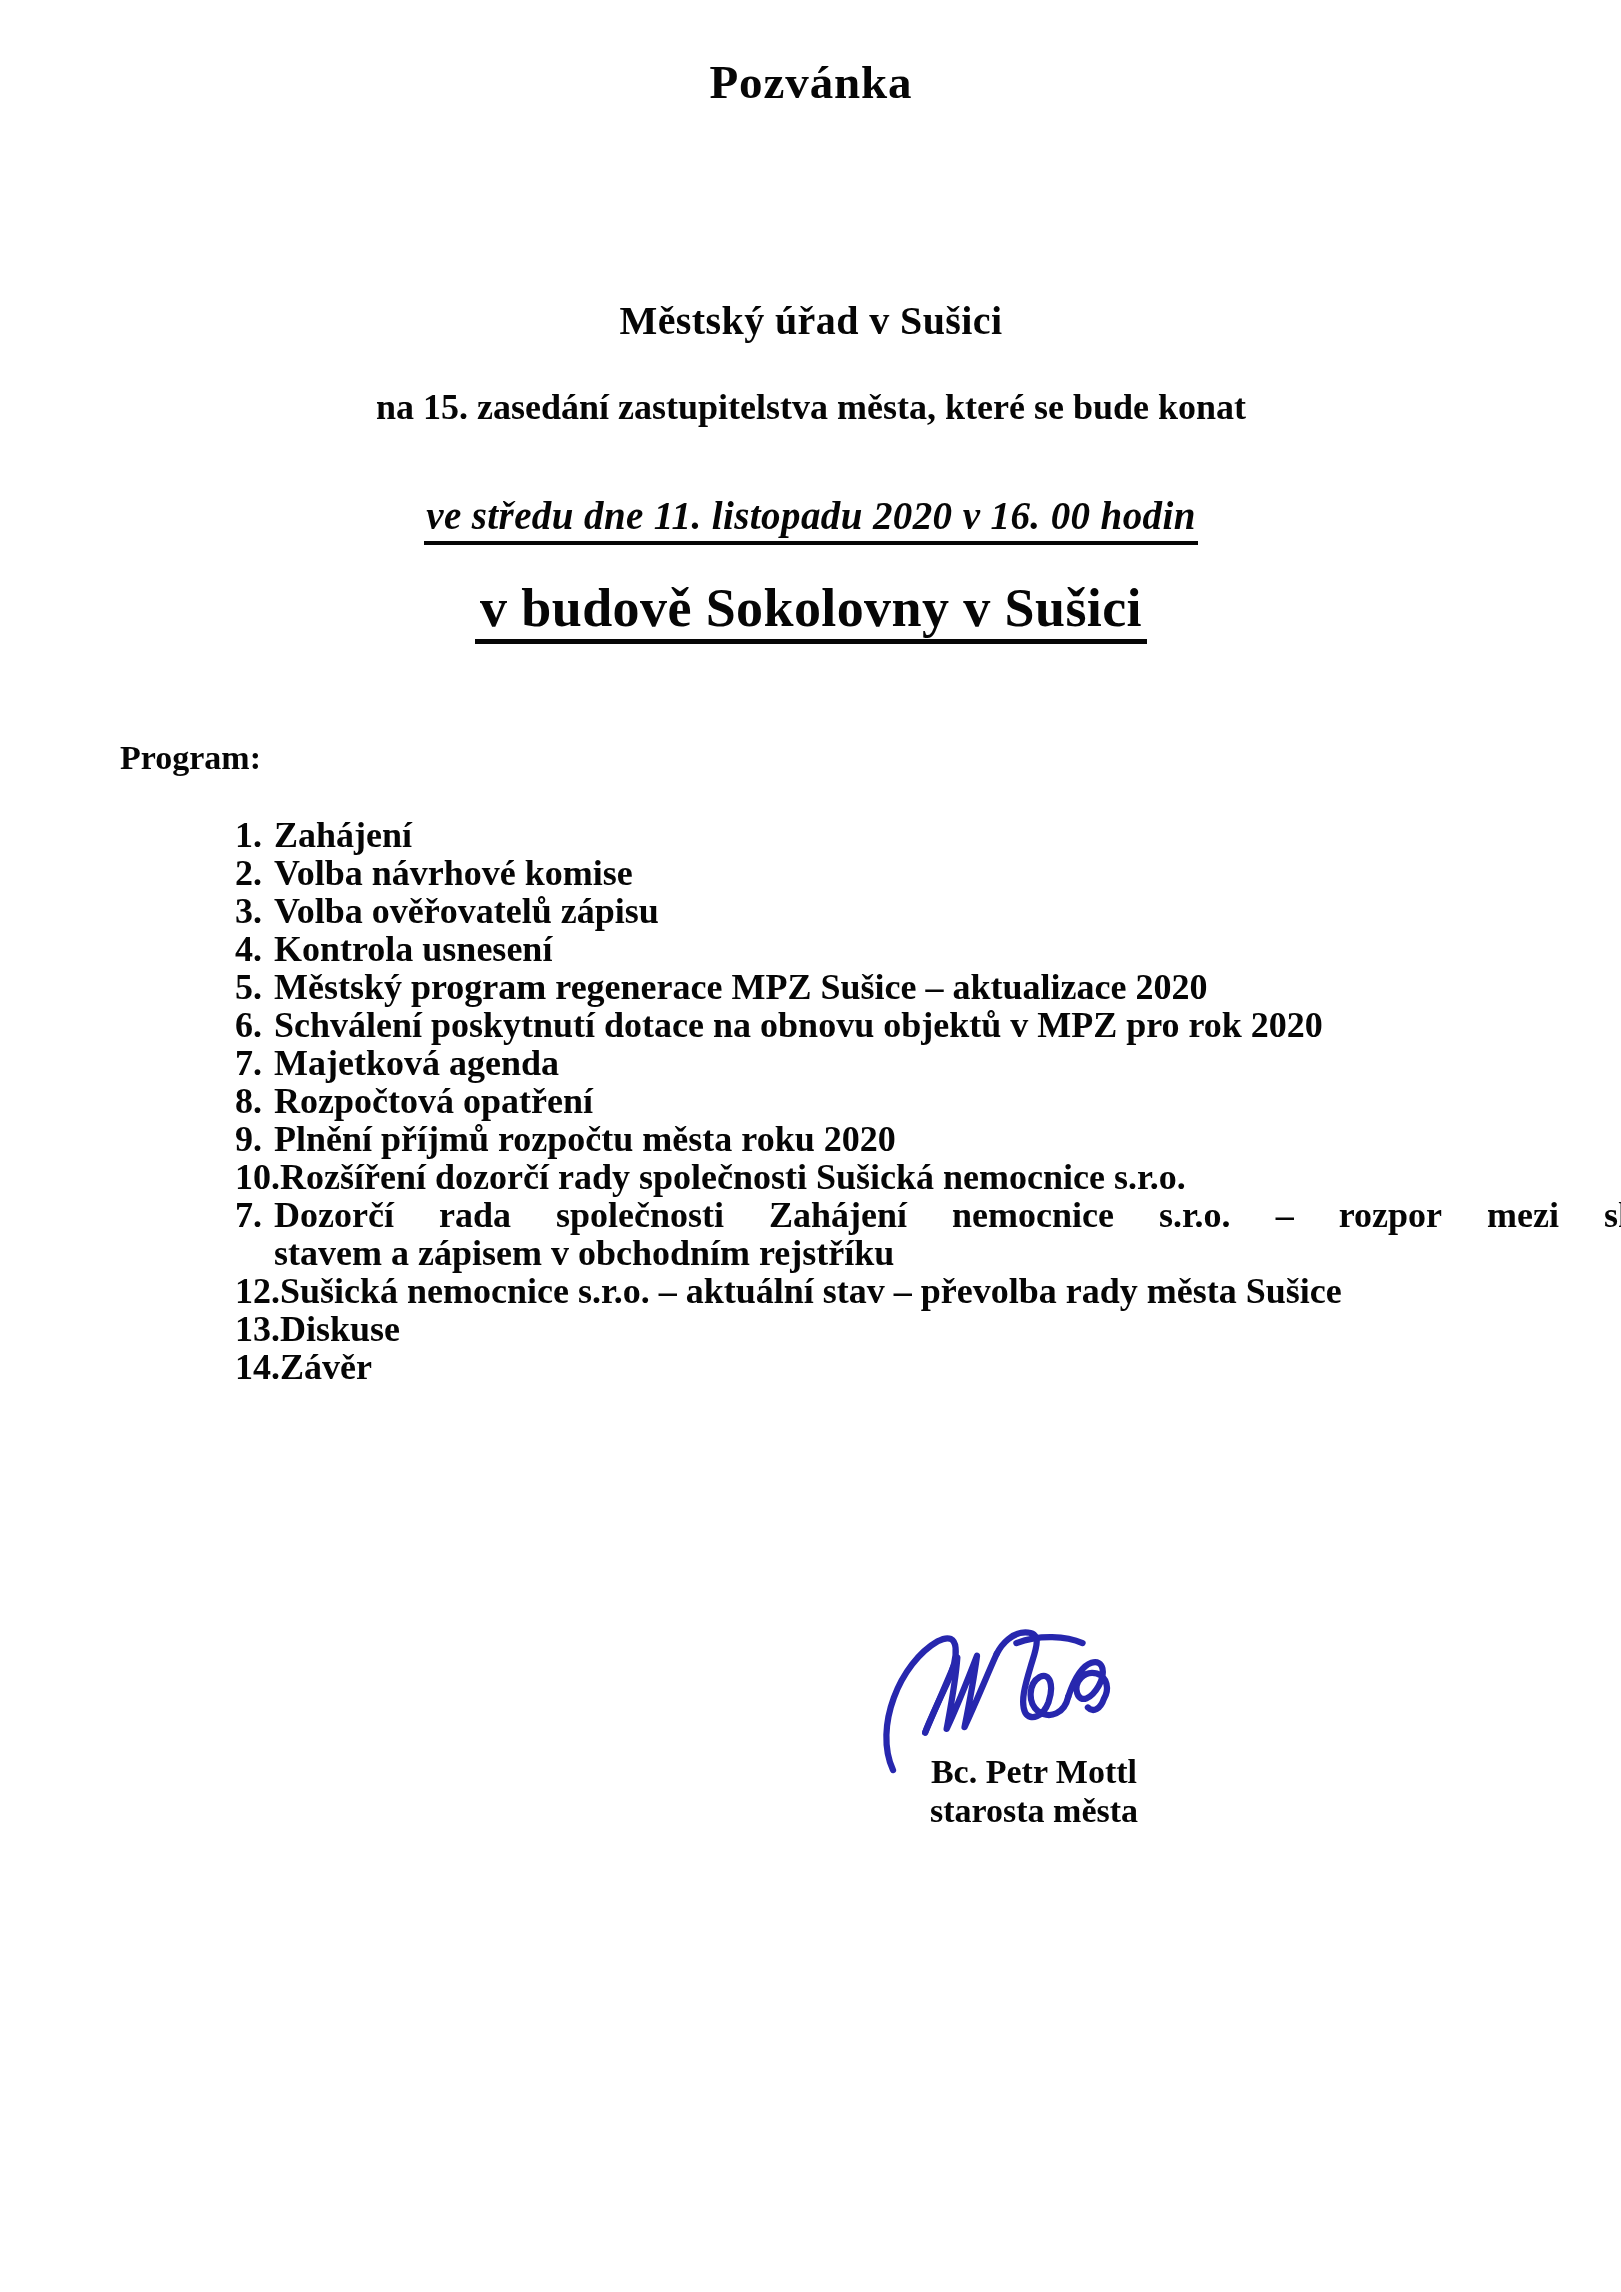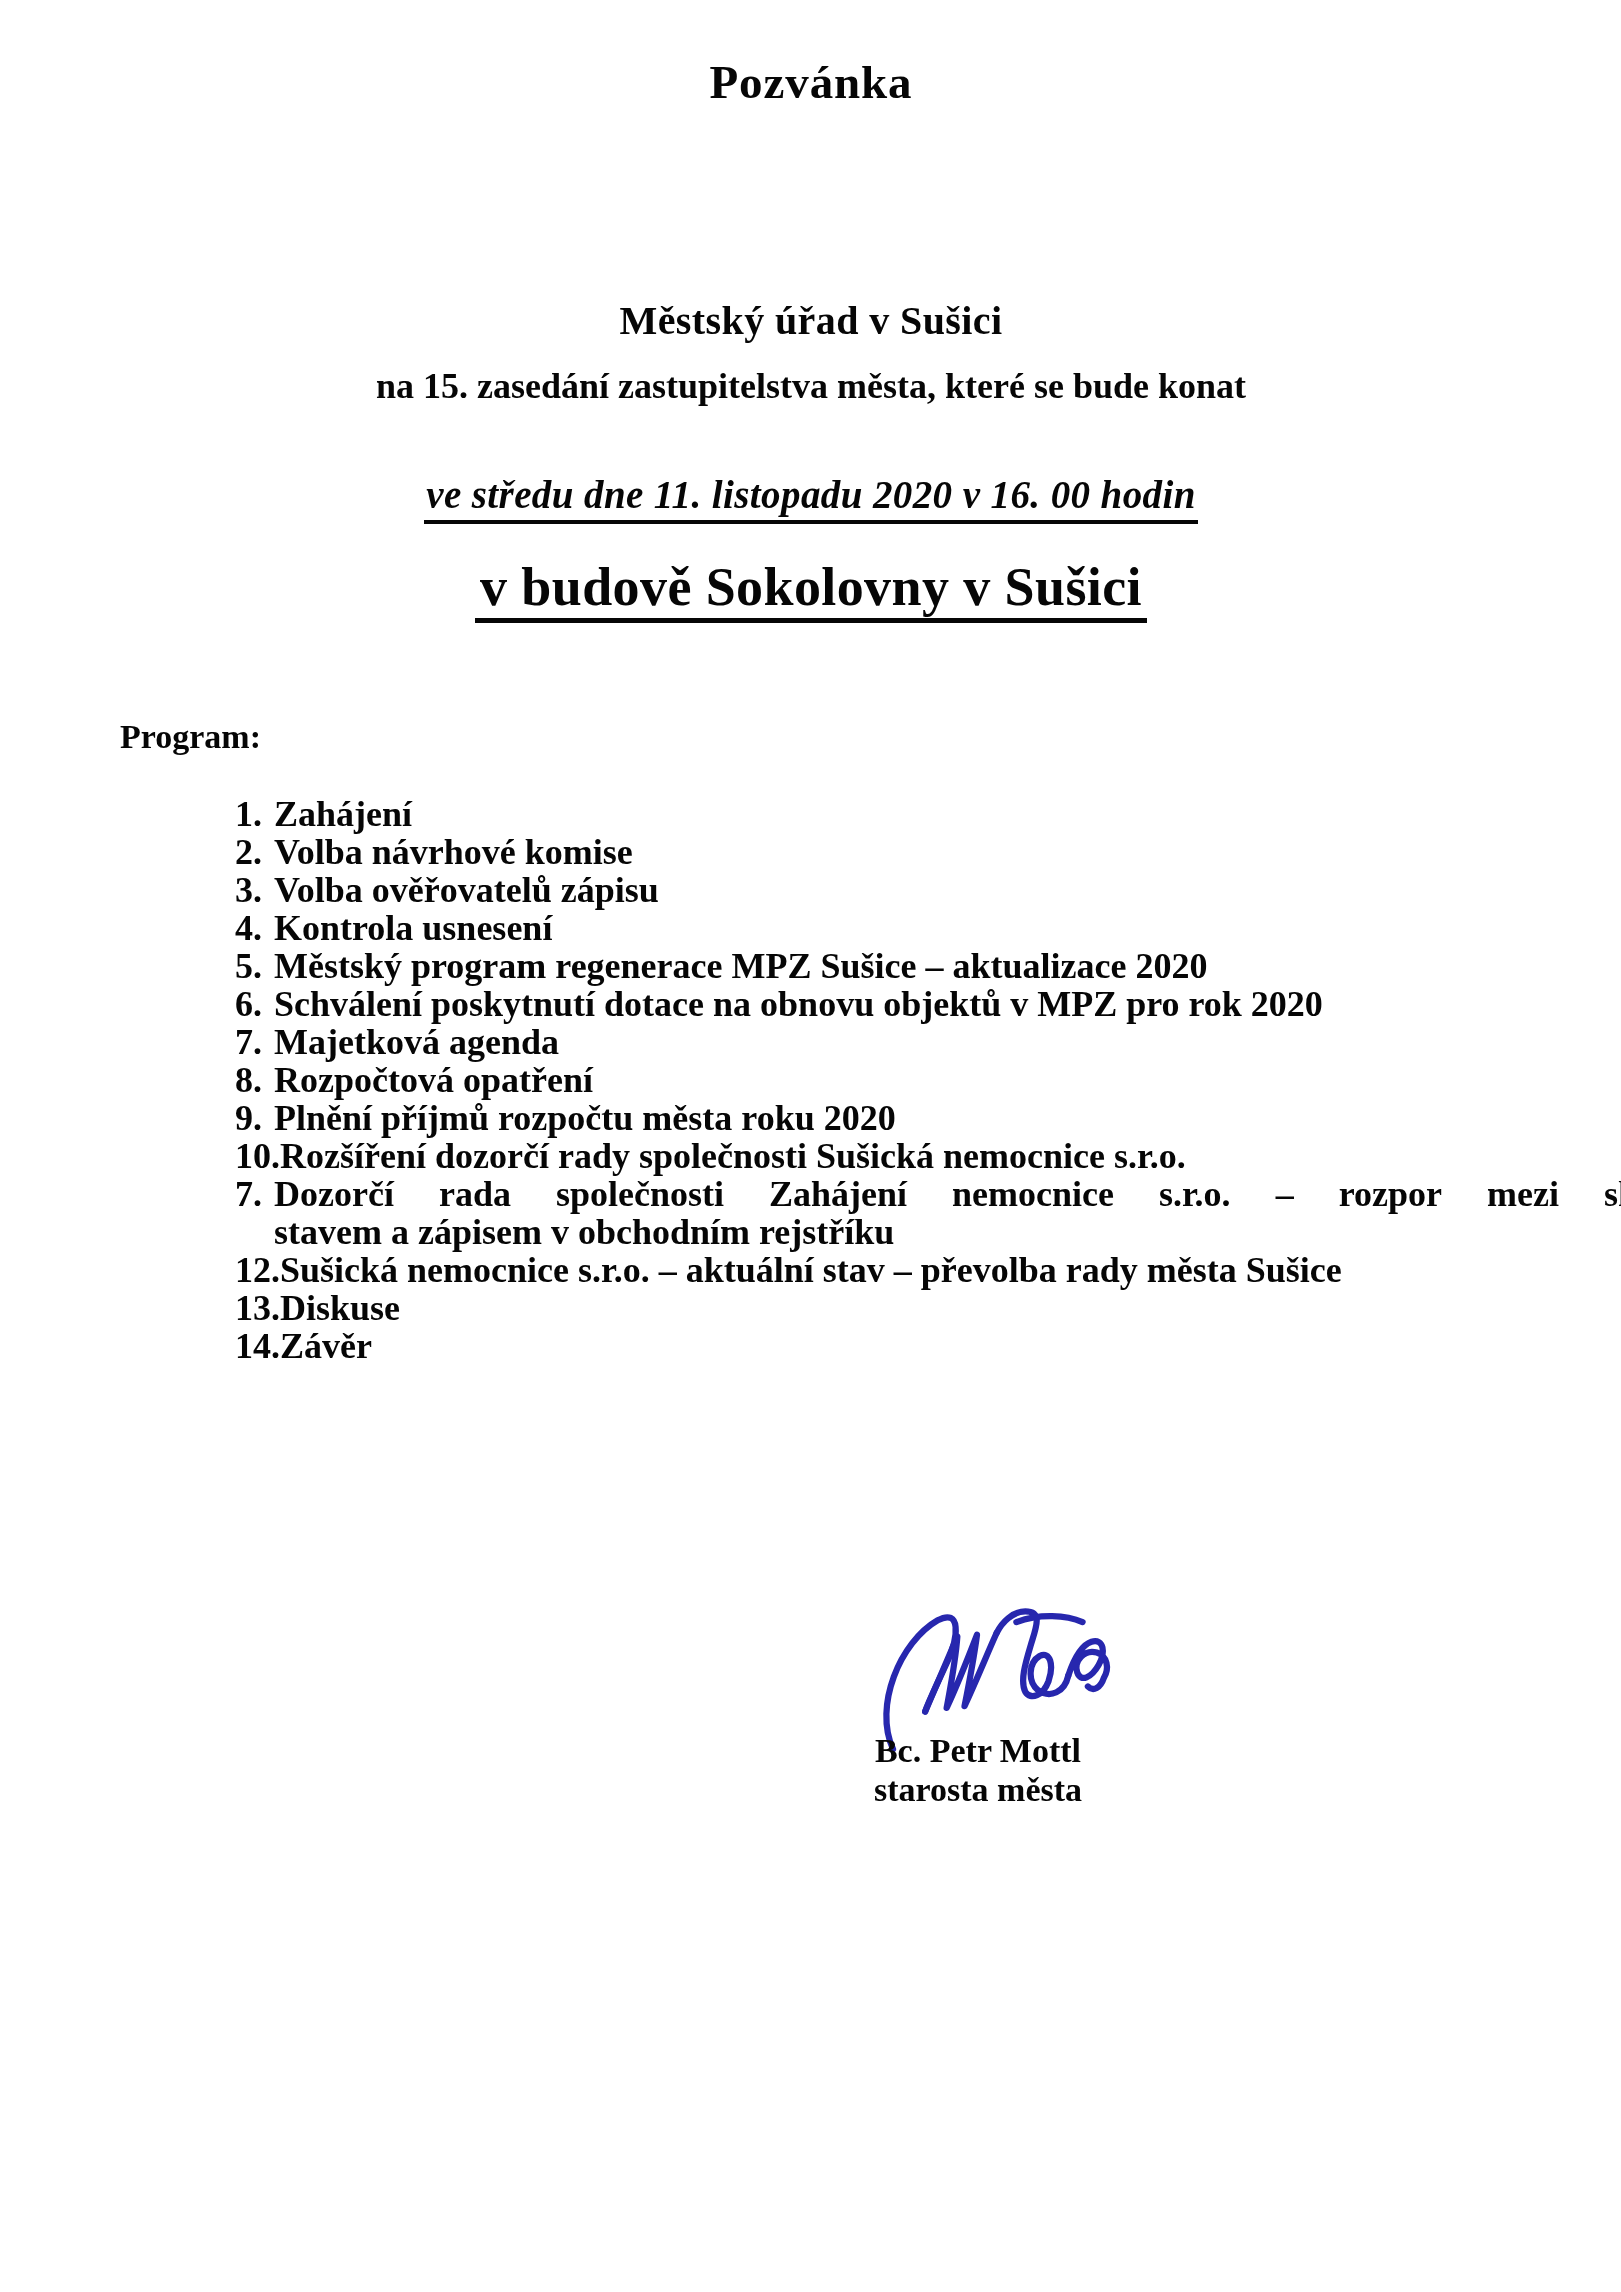--- a/index.html
+++ b/index.html
@@ -8,21 +8,21 @@
     width:1622px;height:2293px;
     background:#ffffff;
     color:#060606;
     font-family:"Liberation Serif","DejaVu Serif",serif;
     font-weight:bold;
     overflow:hidden;
   }
   .center{text-align:center;}
   .org{padding-top:190px;font-size:40px;line-height:45px;letter-spacing:0.4px;}
   .doc-title{margin-top:56px;font-size:47px;line-height:52px;letter-spacing:0.9px;}
-  .subtitle{margin-top:22px;font-size:36px;line-height:43px;}
+  .subtitle{margin-top:43px;font-size:36px;line-height:43px;}
   .date-wrap{margin-top:64px;}
   .dateline{
     display:inline-block;font-size:39px;line-height:45px;
     border-bottom:4.5px solid #060606;padding:0 2.7px 2.7px 2.7px;letter-spacing:0.4px;font-style:italic;
   }
   .venue-wrap{margin-top:34px;}
   .venue{
     display:inline-block;font-size:54px;line-height:59px;
     border-bottom:5.4px solid #060606;padding:0 5.4px 1.8px 5.4px;letter-spacing:0.4px;
   }
@@ -30,21 +30,21 @@
   .program-list{margin:34px 0 0 235px;width:1214px;font-size:36px;line-height:38px;}
   .row{display:flex;align-items:baseline;}
   .num{flex:none;min-width:39px;white-space:nowrap;}
   .txt{flex:1 1 auto;}
   .jline{display:flex;justify-content:space-between;gap:45px;}
   .jline span{white-space:nowrap;}
   .signature-area{position:relative;height:555px;}
   .sig-svg{position:absolute;left:882px;top:241px;width:233px;height:152px;}
   .sig-svg path{fill:none;stroke-width:7;stroke-linecap:round;stroke-linejoin:round;}
   .sig-text{
-    position:absolute;left:848px;top:366px;width:260px;
+    position:absolute;left:904px;top:366px;width:260px;
     text-align:center;font-size:34px;line-height:39px;
   }
 </style>
 </head>
 <body>
 
 <div class="page">
 
   <div class="center doc-title">Pozvánka</div>
 

